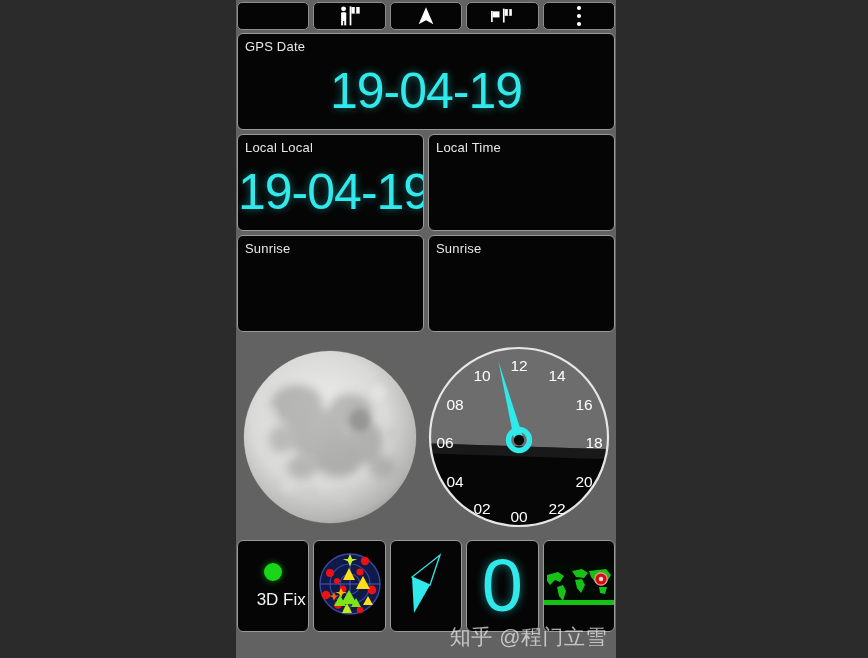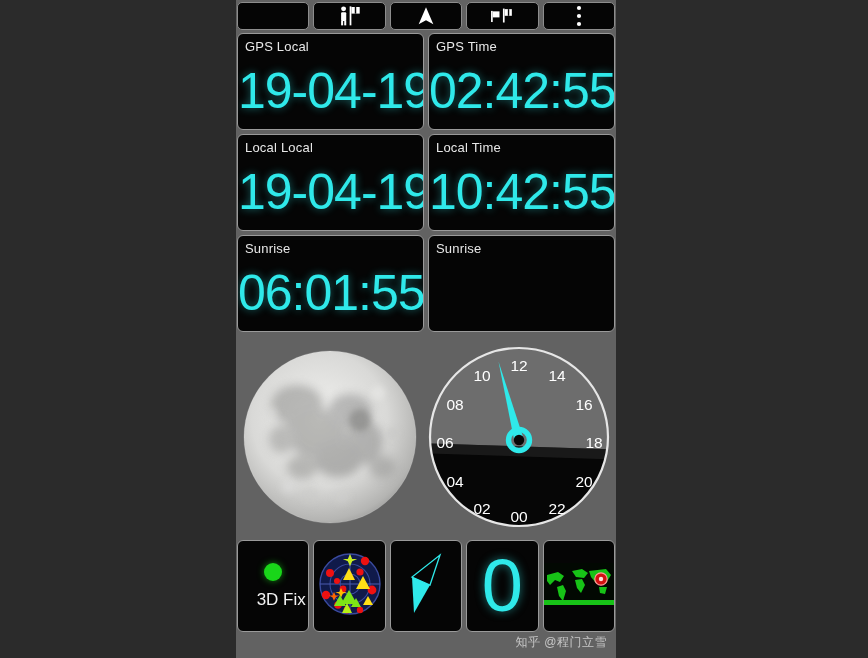--- a/index.html
+++ b/index.html
@@ -146,21 +146,21 @@
     line-height: 74px;
     font-weight: 300;
     text-shadow: 0 0 10px rgba(47,233,234,0.5);
   }
 
   .watermark {
     position: absolute;
     right: 9px;
     bottom: 7px;
     color: rgba(235,235,235,0.72);
-    font-size: 12px;
+    font-size: 21px;
     letter-spacing: 0.5px;
     pointer-events: none;
     white-space: nowrap;
   }
 </style>
 </head>
 <body>
 
 <div id="app-frame">
 
@@ -214,44 +214,38 @@
           <circle cx="3" cy="3" r="2.1" fill="#ffffff"></circle>
           <circle cx="3" cy="11" r="2.1" fill="#ffffff"></circle>
           <circle cx="3" cy="19" r="2.1" fill="#ffffff"></circle>
         </svg>
       </span>
     </div>
   </div>
 
   <div class="card-row">
     <div class="card">
-      <div class="card-label">GPS Local</div>
+      <div class="card-label">GPS Date</div>
       <div class="card-value">19-04-19</div>
-    </div>
-    <div class="card">
-      <div class="card-label">GPS Time</div>
-      <div class="card-value">02:42:55</div>
     </div>
   </div>
 
   <div class="card-row">
     <div class="card">
       <div class="card-label">Local Local</div>
       <div class="card-value">19-04-19</div>
     </div>
     <div class="card">
       <div class="card-label">Local Time</div>
-      <div class="card-value">10:42:55</div>
     </div>
   </div>
 
   <div class="card-row">
     <div class="card">
       <div class="card-label">Sunrise</div>
-      <div class="card-value">06:01:55</div>
     </div>
     <div class="card">
       <div class="card-label">Sunrise</div>
     </div>
   </div>
 
   <div class="astro-panel">
 
     <div class="moon-wrap">
       <svg width="176" height="180" viewBox="0 0 176 180">

